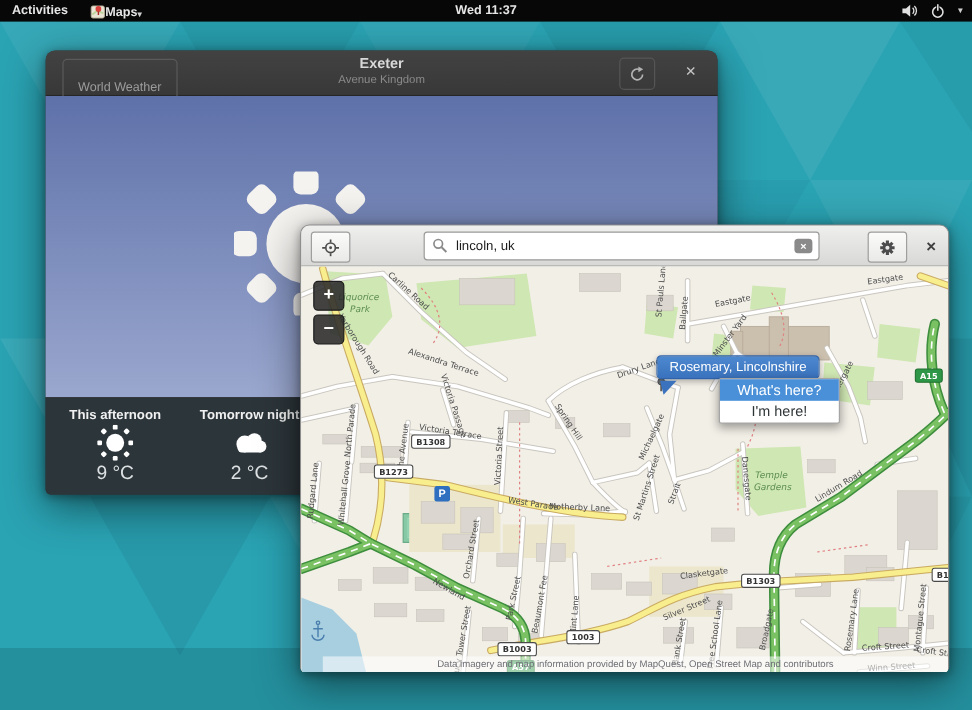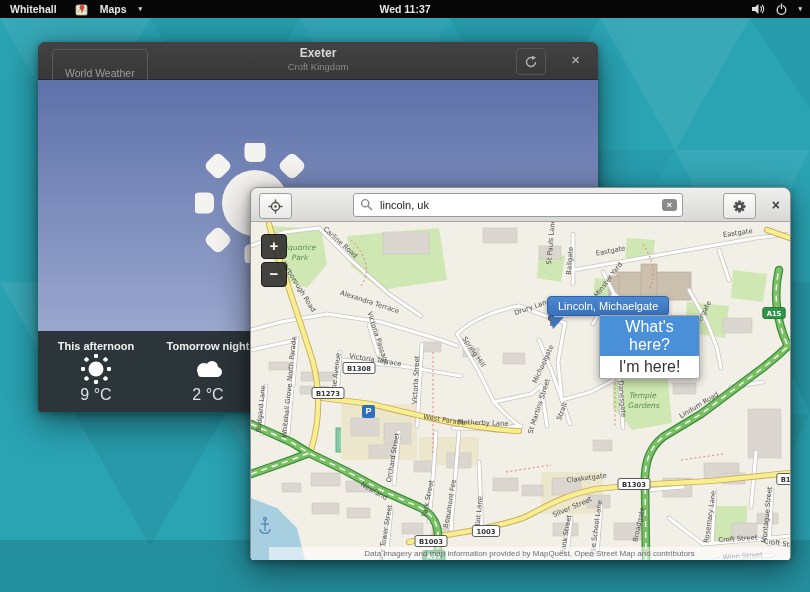--- a/index.html
+++ b/index.html
@@ -7,21 +7,21 @@
   #stage{position:relative;width:810px;height:592px;overflow:hidden;}
   svg text{font-family:"DejaVu Sans",sans-serif;}
 
   
   #desktop-bg{position:absolute;left:0;top:0;z-index:0;}
 
   
   #topbar{position:absolute;left:0;top:0;width:810px;height:18px;background:#070707;
     z-index:50;display:flex;align-items:center;color:#e6e6e6;font-size:10.5px;font-weight:bold;}
   #topbar .tb-left{display:flex;align-items:center;gap:18px;padding-left:10px;}
-  #topbar .appmenu{display:flex;align-items:center;gap:12px;}
+  #topbar .appmenu{display:flex;align-items:flex-end;gap:0;}
   #topbar .clock{position:absolute;left:0;right:0;text-align:center;pointer-events:none;}
   #topbar .tb-right{position:absolute;right:8px;top:0;height:18px;display:flex;align-items:center;gap:10px;}
   .caret{font-size:7px;color:#cfcfcf;}
 
   
   .window{position:absolute;border-radius:8px 8px 4px 4px;
     box-shadow:0 10px 34px rgba(0,0,0,.5),0 2px 8px rgba(0,0,0,.35);}
   #weather-window{left:38px;top:42px;width:560px;height:370px;z-index:10;background:#333;}
   #maps-window{left:250px;top:187px;width:541px;height:373px;z-index:20;background:#d9d9d8;
     border:1px solid #8e8e8d;box-sizing:border-box;}
@@ -65,21 +65,21 @@
   #zoom-controls{position:absolute;left:10px;top:12px;z-index:5;display:flex;flex-direction:column;gap:3px;}
   .zoom-btn{width:24px;height:23px;background:rgba(42,42,42,.88);border:1px solid #1d1d1d;border-radius:4px;
     color:#fff;font-size:15px;font-weight:bold;text-align:center;line-height:21px;}
   #attribution{position:absolute;left:18px;right:0;bottom:0;z-index:4;background:rgba(255,255,255,.55);
     color:#6e6e76;font-size:8px;text-align:center;padding:2px 0;}
   #map-popup{position:absolute;left:296px;top:74px;z-index:6;background:linear-gradient(#4c88cf,#3a72bd);
     border:1px solid #2f62a8;border-radius:4px;color:#fff;font-size:11px;padding:3px 10px;white-space:nowrap;
     box-shadow:0 2px 5px rgba(0,0,0,.3);}
   #popup-tail{position:absolute;left:298px;top:95px;z-index:6;}
   #context-menu{position:absolute;left:348px;top:93px;width:99px;z-index:7;background:#fff;
-    border:1px solid #a5a5a5;border-radius:2px;box-shadow:0 3px 8px rgba(0,0,0,.35);font-size:16px;}
+    border:1px solid #a5a5a5;border-radius:2px;box-shadow:0 3px 8px rgba(0,0,0,.35);font-size:12px;}
   .menu-item{padding:2px 8px;text-align:center;color:#2e3436;}
   .menu-item.selected{background:#4a90d9;color:#fff;}
   #parking-badge{position:absolute;left:111px;top:183px;width:13px;height:13px;background:#2f6fc0;border-radius:2px;
     color:#fff;font-size:9px;font-weight:bold;text-align:center;line-height:13px;z-index:3;}
 
   
   .rc-w{stroke:#c9c6bf;stroke-width:4.6;fill:none;stroke-linecap:round;stroke-linejoin:round;}
   .rf-w{stroke:#ffffff;stroke-width:3;fill:none;stroke-linecap:round;stroke-linejoin:round;}
   .rc-y{stroke:#c9ab62;stroke-width:6.2;fill:none;stroke-linecap:round;stroke-linejoin:round;}
   .rf-y{stroke:#f9ee8e;stroke-width:4.4;fill:none;stroke-linecap:round;stroke-linejoin:round;}
@@ -119,21 +119,21 @@
     <polygon points="75,414 225,414 150,546" fill="rgba(0,30,40,.07)"></polygon>
     <polygon points="225,414 375,414 300,546" fill="rgba(255,255,255,.05)"></polygon>
     <polygon points="375,414 525,414 450,546" fill="rgba(0,30,40,.04)"></polygon>
     <polygon points="525,414 675,414 600,546" fill="rgba(255,255,255,.06)"></polygon>
     <polygon points="675,414 810,414 745,546" fill="rgba(0,30,40,.05)"></polygon>
     <rect y="540" width="810" height="52" fill="rgba(0,20,30,.14)"></rect>
   </svg>
 
   <div id="topbar">
     <div class="tb-left">
-      <span>Whitehall</span>
+      <span>Activities</span>
       <span class="appmenu">
         <svg width="13" height="13">
           <rect x="1" y="2" width="11" height="10" rx="1.5" fill="#e9e4d4" stroke="#b9b09a" stroke-width="0.8"></rect>
           <path d="M2,9 L6,6 L11,8" stroke="#bcd39a" stroke-width="1.6" fill="none"></path>
           <circle cx="7" cy="4.5" r="2.4" fill="#d9413d"></circle>
           <rect x="6.4" y="6.5" width="1.2" height="3" fill="#a32c28"></rect>
         </svg>
         <span>Maps</span>
         <span class="caret">▾</span>
       </span>
@@ -151,21 +151,21 @@
       </svg>
       <span class="caret">▾</span>
     </div>
   </div>
 
   <div id="weather-window" class="window">
     <div id="weather-header">
       <div id="weather-back">World Weather</div>
       <div id="weather-titles">
         <div id="weather-title">Exeter</div>
-        <div id="weather-subtitle">Croft Kingdom</div>
+        <div id="weather-subtitle">Avenue Kingdom</div>
       </div>
       <div id="weather-refresh">
         <svg width="14" height="14">
           <path d="M11.5,7 A4.5,4.5 0 1 1 8.5,2.8" stroke="#b2b2b2" stroke-width="1.4" fill="none"></path>
           <polygon points="8,0.5 12,2.8 8,5.2" fill="#b2b2b2"></polygon>
         </svg>
       </div>
       <div id="weather-close">×</div>
     </div>
     <div id="weather-sky">
@@ -594,21 +594,21 @@
           </g>
       </svg>
 
       <div id="zoom-controls">
         <div class="zoom-btn">+</div>
         <div class="zoom-btn">−</div>
       </div>
 
       <div id="parking-badge">P</div>
 
-      <div id="map-popup">Lincoln, Michaelgate</div>
+      <div id="map-popup">Rosemary, Lincolnshire</div>
       <svg id="popup-tail" width="16" height="13">
         <polygon points="1,0 15,0 4,12" fill="#3a72bd"></polygon>
       </svg>
 
       <div id="context-menu">
         <div class="menu-item selected">What's here?</div>
         <div class="menu-item">I'm here!</div>
       </div>
 
       <div id="attribution">Data imagery and map information provided by MapQuest, Open Street Map and contributors</div>

